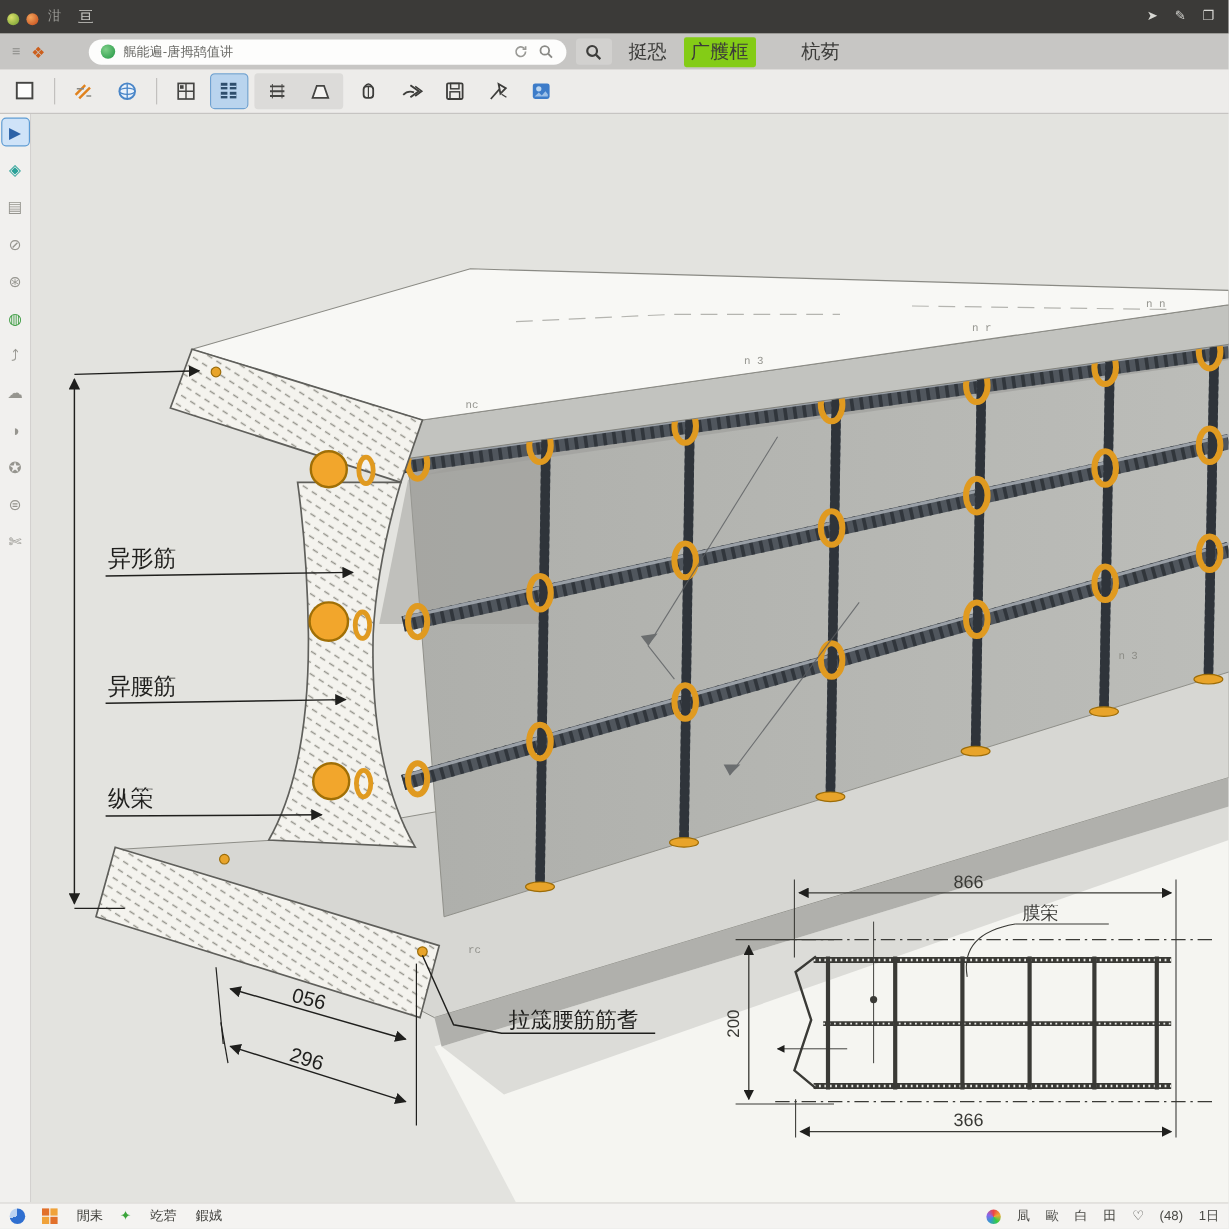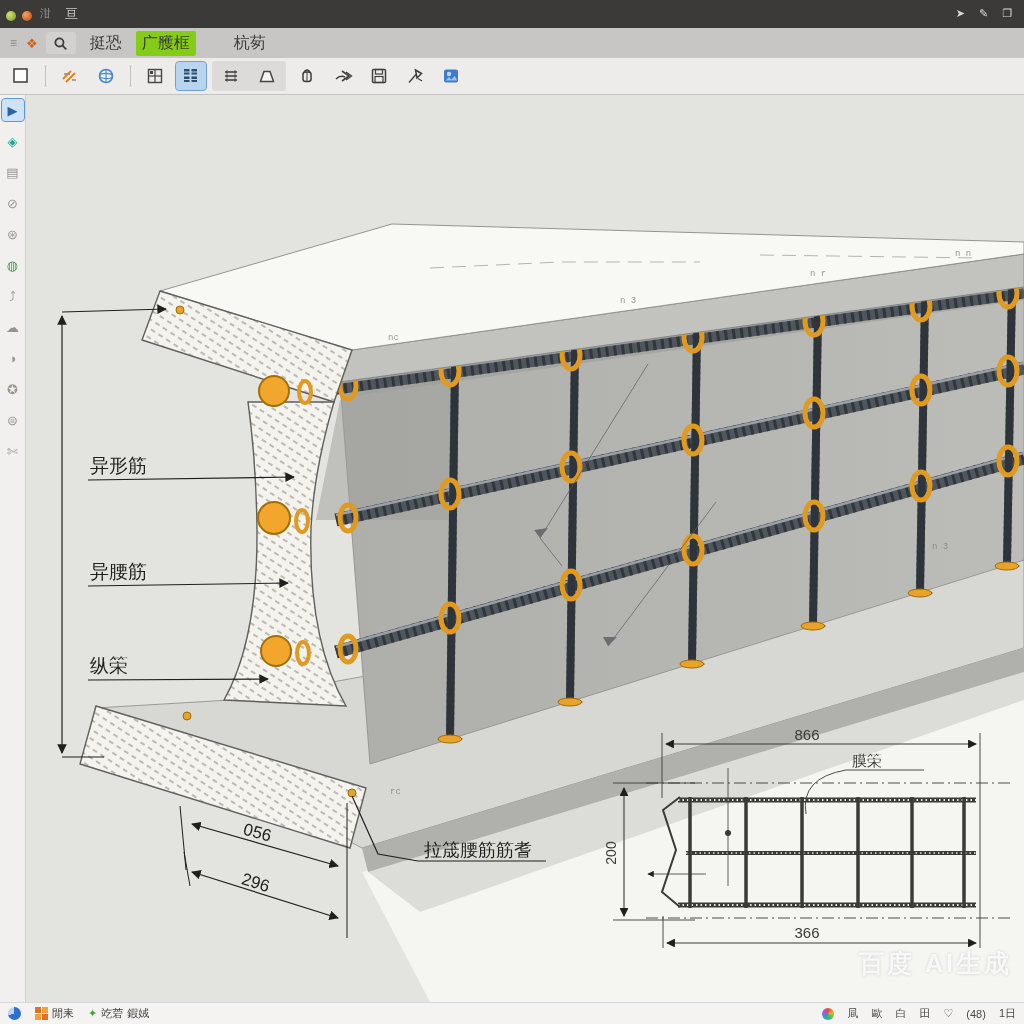--- a/index.html
+++ b/index.html
@@ -47,21 +47,21 @@
   .stool { width:22px; height:22px; display:flex; align-items:center; justify-content:center; font-size:13px; color:#96958f; border-radius:3px; }
   .stool.sel { background:#cfe3f8; outline:1px solid #5b9bd5; color:#2b62a8; }
   .stool.teal { color:#2aa198; }
   .stool.green { color:#3f9d44; }
   .canvas { position:relative; flex:1; height:100%; background:#e3e3df; }
   .canvas svg { display:block; }
   .watermark { position:absolute; right:12px; bottom:22px; font-size:25px; font-weight:bold; letter-spacing:3px; color:rgba(255,255,255,0.82); text-shadow:0 0 3px rgba(150,150,150,0.45); }
 
   
   .statusbar { position:absolute; bottom:0; left:0; width:1024px; height:22px; background:#f4f3f1; border-top:1px solid #d9d7d5; display:flex; align-items:center; padding:0 8px; font-size:11px; color:#3e3e3a; }
-  .sb-item { display:flex; align-items:center; gap:4px; margin-right:14px; }
+  .sb-item { display:flex; align-items:center; gap:16px; margin-right:14px; }
   .sb-ic-blue { width:13px; height:13px; border-radius:50%; background:conic-gradient(#2f6fd0 0 70%, #bcd3f2 70% 100%); }
   .sb-ic-grid { width:13px; height:13px; background:
      linear-gradient(#e2702a,#e2702a) 0 0/6px 6px no-repeat,
      linear-gradient(#f0a23a,#f0a23a) 7px 0/6px 6px no-repeat,
      linear-gradient(#f0a23a,#f0a23a) 0 7px/6px 6px no-repeat,
      linear-gradient(#e2702a,#e2702a) 7px 7px/6px 6px no-repeat; }
   .sb-right { margin-left:auto; display:flex; align-items:center; gap:13px; color:#494945; font-size:11px; }
   .sb-rainbow { width:12px; height:12px; border-radius:50%; background:conic-gradient(#e44,#ea3,#3c4,#39c,#86e,#e44); }
 </style>
 </head>
@@ -79,20 +79,32 @@
     <div class="tabbar-right">
       <span>➤</span>
       <span>✎</span>
       <span>❐</span>
     </div>
   </div>
 
   <div class="addressbar">
     <span class="addr-menu">≡</span>
     <span class="addr-leaf">❖</span>
+    <div class="addr-input">
+      <span class="addr-green"></span>
+      <span class="addr-value">艉能遍-唐拇鸹值讲</span>
+      <svg class="mini-svg" width="14" height="14" viewBox="0 0 14 14">
+          <path d="M11 7a4 4 0 1 1-1.2-2.8" fill="none" stroke="#9a9a96" stroke-width="1.4"></path>
+          <path d="M11 2.5V5h-2.5" fill="none" stroke="#9a9a96" stroke-width="1.4"></path>
+        </svg>
+      <svg class="mini-svg" width="14" height="14" viewBox="0 0 14 14">
+          <circle cx="6" cy="6" r="3.6" fill="none" stroke="#8a8a86" stroke-width="1.5"></circle>
+          <line x1="8.8" y1="8.8" x2="12" y2="12" stroke="#8a8a86" stroke-width="1.5"></line>
+        </svg>
+    </div>
     <div class="addr-search-btn">
       <svg class="mini-svg" width="15" height="15" viewBox="0 0 14 14">
           <circle cx="6" cy="6" r="3.8" fill="none" stroke="#3d3d3b" stroke-width="1.7"></circle>
           <line x1="8.9" y1="8.9" x2="12.4" y2="12.4" stroke="#3d3d3b" stroke-width="1.7"></line>
         </svg>
     </div>
     <span class="addr-link">挺恐</span>
     <span class="addr-link boxed">广雘框</span>
     <span class="addr-gap"></span>
     <span class="addr-link">杭茐</span>
@@ -410,21 +422,20 @@
               <line x1="858" y1="797" x2="858" y2="908"></line>
               <line x1="912" y1="797" x2="912" y2="908"></line>
               <line x1="964" y1="797" x2="964" y2="908"></line>
           </g>
           <polyline points="680,797 663,810 676,850 662,892 680,907" stroke-width="2"></polyline>
           <line x1="728" y1="768" x2="728" y2="886" stroke-width="0.8"></line>
           <circle cx="728" cy="833" r="3" fill="#3a3a36" stroke="none"></circle>
           <line x1="648" y1="874" x2="706" y2="874" stroke-width="0.8" marker-start="url(#ar)"></line>
         </g>
       </svg>
-      <div class="watermark">百度 AI生成</div>
     </div>
   </div>
 
   <div class="statusbar">
     <div class="sb-item">
         <span class="sb-ic-blue"></span>
       </div>
     <div class="sb-item">
         <span class="sb-ic-grid"></span>
         <span>閒耒</span>

